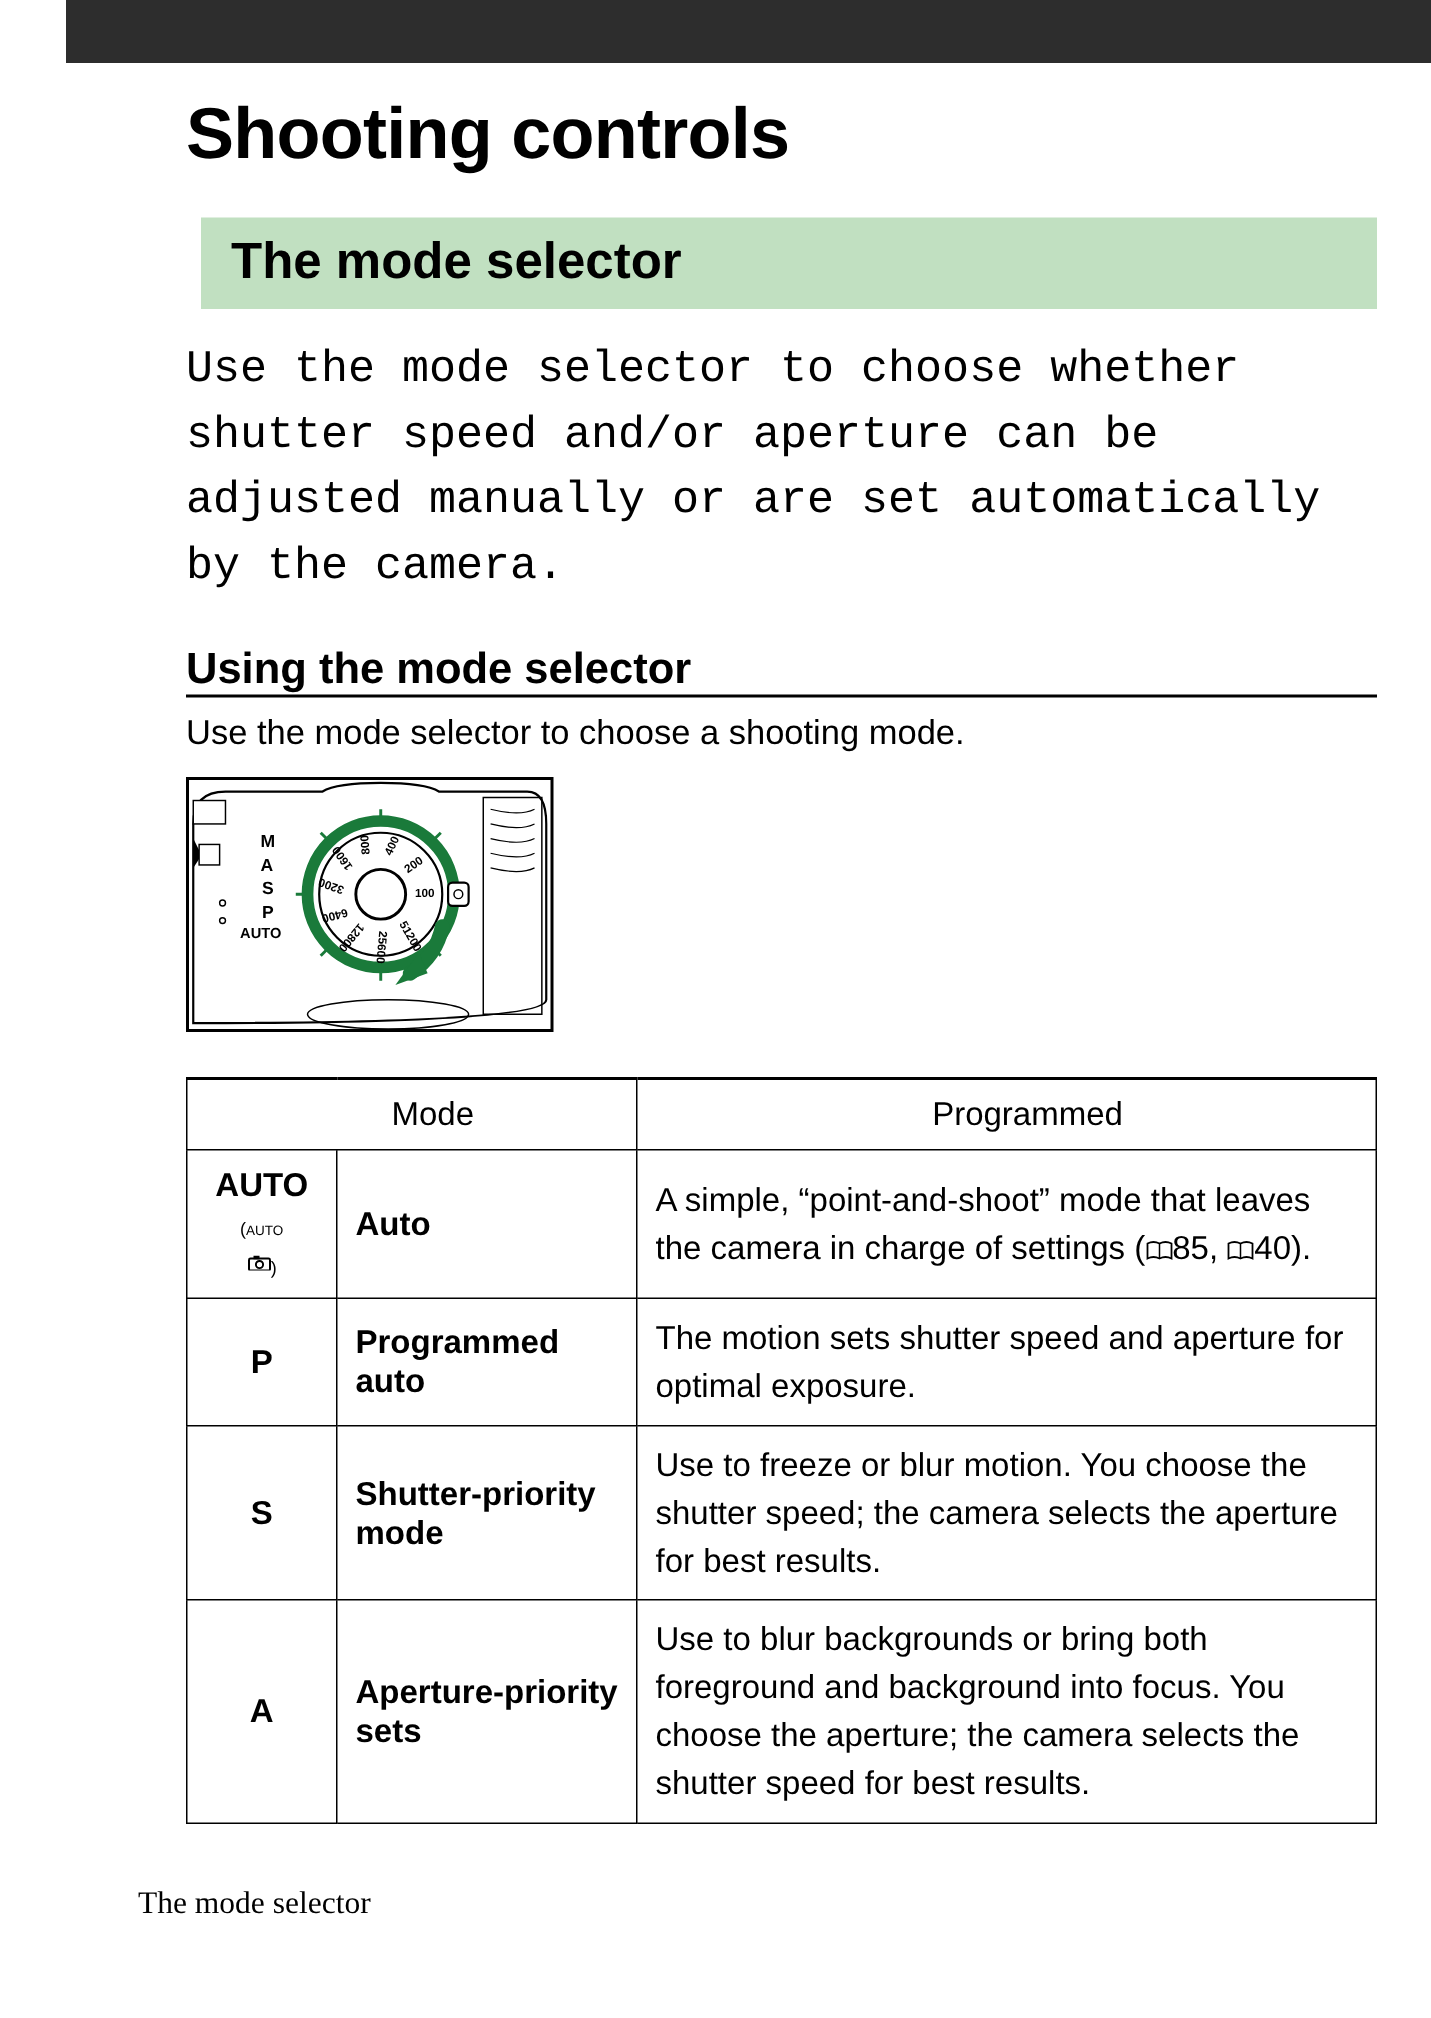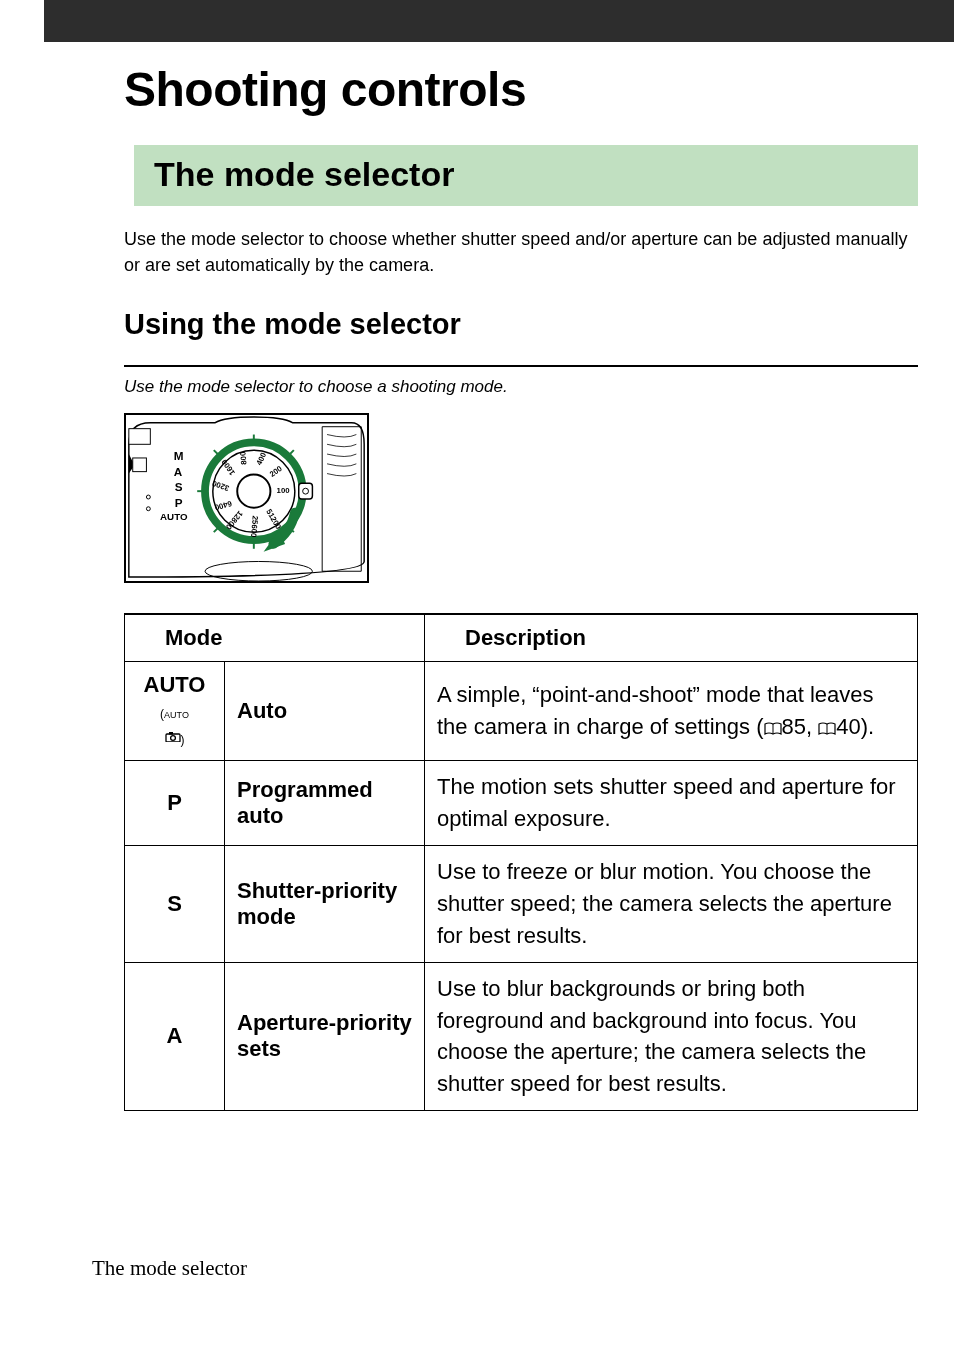--- a/index.html
+++ b/index.html
@@ -3,28 +3,28 @@
 <meta charset="utf-8">
 <style>
   * { box-sizing: border-box; margin: 0; padding: 0; }
   html, body { width: 954px; height: 1345px; font-family: "Segoe UI", "Helvetica Neue", Arial, sans-serif; color: #000; background: #fff; }
   .page { width: 954px; height: 1345px; position: relative; margin-left: 44px; }
   .top-bar { background: #2d2d2d; height: 42px; width: 100%; }
   .content { padding: 12px 80px 0 80px; }
   .chapter-title { font-size: 48px; font-weight: 700; margin-top: 8px; margin-bottom: 28px; letter-spacing: -0.5px; }
   .section-banner { background: #c1e0c1; padding: 10px 20px 12px 20px; margin-left: 10px; margin-bottom: 20px; }
   .section-banner h2 { font-size: 34px; font-weight: 700; }
-  .intro-para { font-size: 18px; line-height: 1.45; margin-bottom: 30px; }
-  .subhead { font-size: 29px; font-weight: 700; border-bottom: 2px solid #000; padding-bottom: 24px; margin-bottom: 10px; }
-  .sub-para { font-size: 17px; margin-bottom: 16px; font-style: italic; }
+  .intro-para { font-size: 30px; line-height: 1.45; margin-bottom: 30px; font-family: Liberation Mono, monospace; }
+  .subhead { font-size: 29px; font-weight: 700; border-bottom: 2px solid #000; padding-bottom: 0; margin-bottom: 10px; }
+  .sub-para { font-size: 23px; margin-bottom: 16px; }
   .diagram { width: 245px; height: 170px; border: 2px solid #000; position: relative; background: #fff; margin-bottom: 30px; }
   .diagram svg { width: 100%; height: 100%; }
   table.modes { width: 100%; border-collapse: collapse; font-size: 22px; }
   table.modes th, table.modes td { border: 1px solid #000; padding: 10px 12px; vertical-align: middle; text-align: left; }
-  table.modes th { font-weight: 700; border-top: 2px solid #000; padding-left: 40px; }
+  table.modes th { text-align: center; font-weight: 400; border-top: 2px solid #000; padding-left: 40px; }
   table.modes td.sym { text-align: center; font-weight: 700; width: 100px; }
   table.modes td.name { font-weight: 700; width: 200px; }
   table.modes td.desc { font-weight: 400; line-height: 1.45; }
   .auto-sub { font-size: 12px; font-weight: 400; text-align: right; }
   .footer { position: absolute; bottom: 40px; left: 0; right: 0; }
   .footer-label { position: absolute; left: 48px; bottom: 24px; font-size: 21px; font-family: "Times New Roman", serif; }
   .footer-page { text-align: right; font-size: 22px; }
   .book-icon { display: inline-block; vertical-align: -2px; }
 </style>
 </head>
@@ -103,21 +103,21 @@
 
         <path d="M150 132 Q168 120 172 100" fill="none" stroke="#1a7a3a" stroke-width="10" stroke-linecap="round"></path>
         <polygon points="140,140 162,132 156,118" fill="#1a7a3a"></polygon>
       </svg>
     </div>
 
     <table class="modes">
       <thead>
         <tr>
           <th colspan="2">Mode</th>
-          <th>Description</th>
+          <th>Programmed</th>
         </tr>
       </thead>
       <tbody>
         <tr>
           <td class="sym">
             <span>AUTO</span><br>
             <span class="auto-sub">(<span style="font-size:9px;">AUTO</span><br><svg width="16" height="10" viewBox="0 0 16 10" style="vertical-align:2px">
                   <rect x="1" y="2" width="14" height="8" rx="1" fill="none" stroke="#000" stroke-width="1.3"></rect>
                   <rect x="4" y="0" width="4" height="2.5" fill="#000"></rect>
                   <circle cx="8" cy="6" r="2.4" fill="none" stroke="#000" stroke-width="1.3"></circle>

